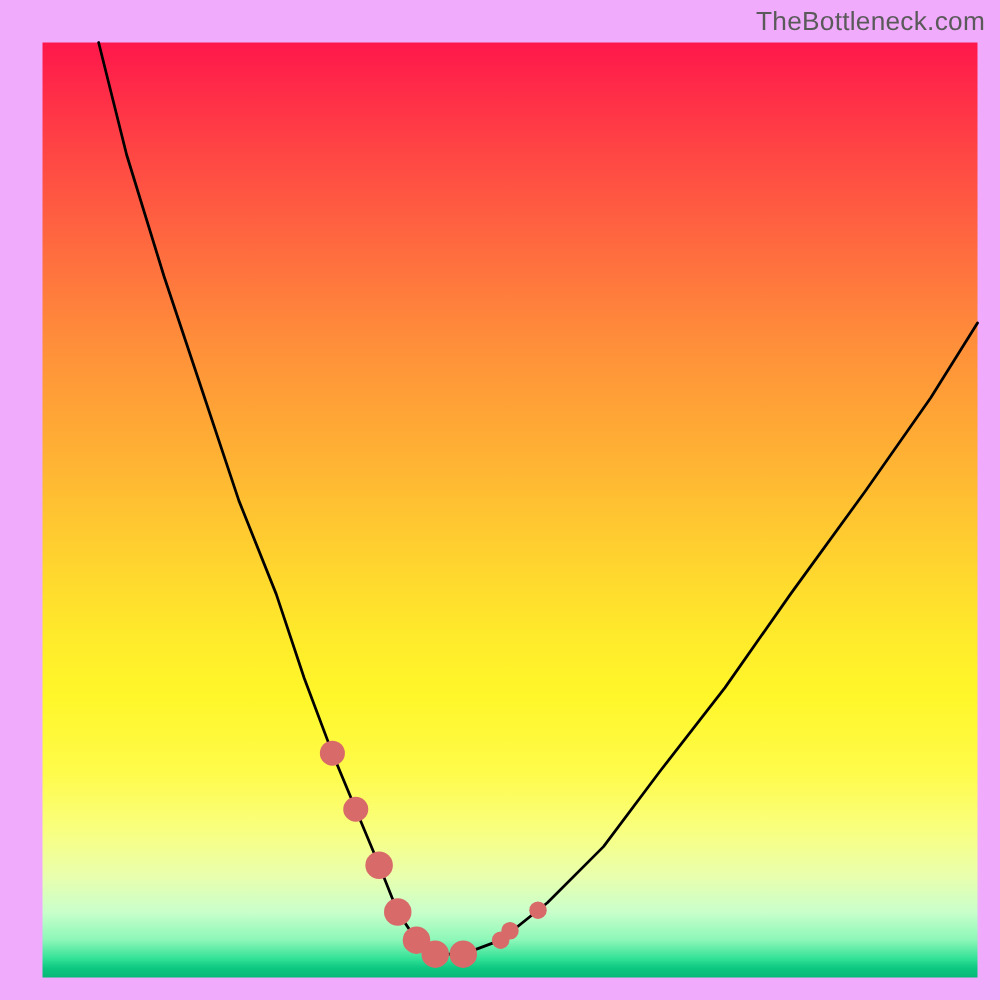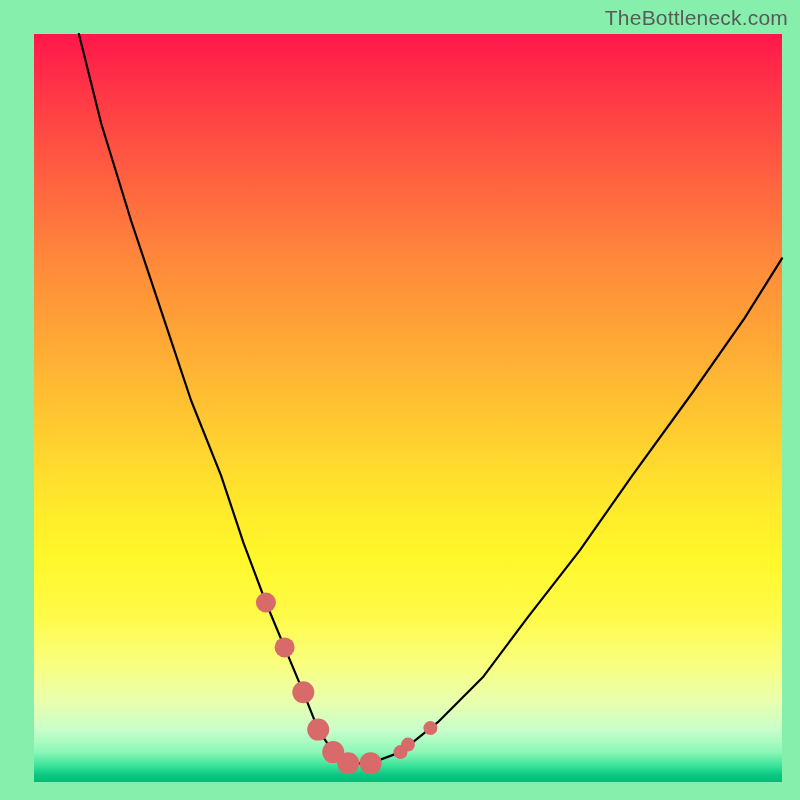--- a/index.html
+++ b/index.html
@@ -10,21 +10,21 @@
     overflow: hidden;
     background: #000;
     font-family: Arial, Helvetica, sans-serif;
   }
   .frame {
     position: absolute;
     left: 0;
     top: 0;
     width: 800px;
     height: 800px;
-    background: #86efac;
+    background: #f0abfc;
   }
   .plot-area {
     position: absolute;
     left: 34px;
     top: 34px;
     width: 748px;
     height: 748px;
     background: linear-gradient(
       to bottom,
       #ff174b 0%,

